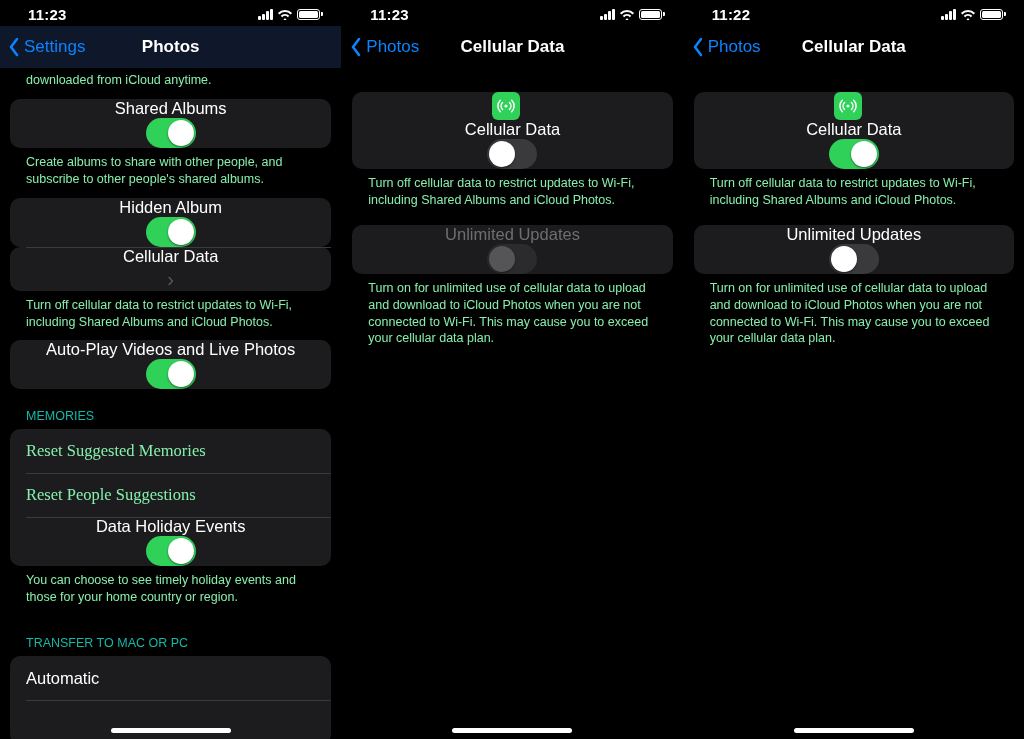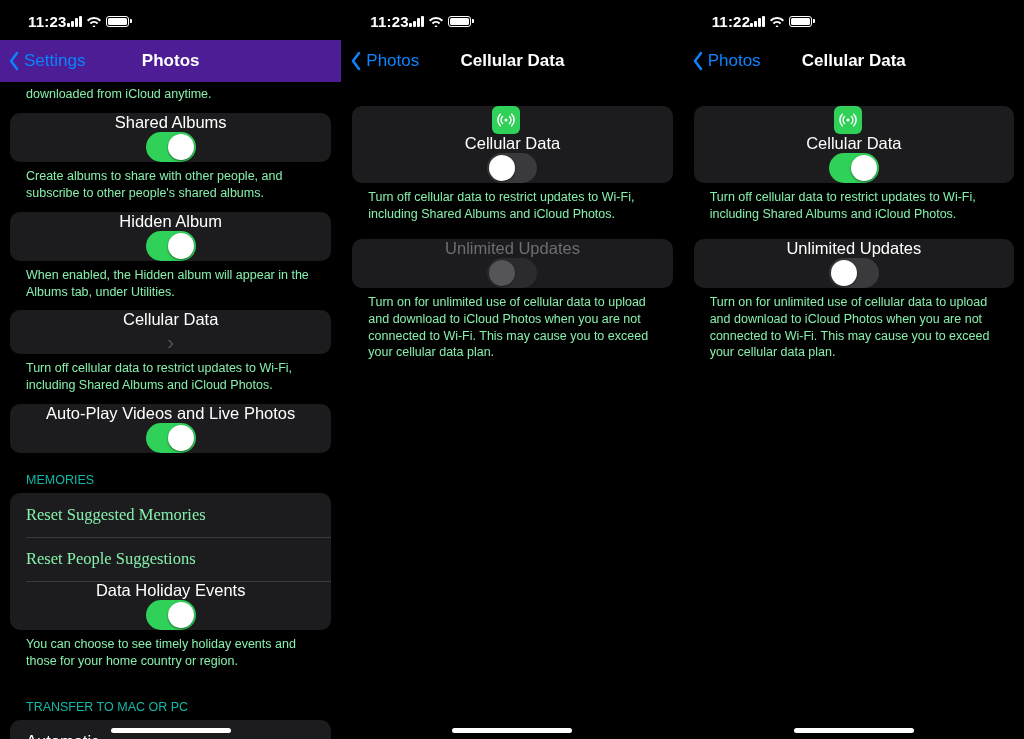--- a/index.html
+++ b/index.html
@@ -18,24 +18,24 @@
     background: #000;
     position: relative;
     overflow: hidden;
     display: flex;
     flex-direction: column;
   }
   .screen + .screen { border-left: 1px solid #000; }
   
   .statusbar {
     display: flex;
-    justify-content: flex-start;
+    justify-content: space-between;
     align-items: center;
     padding: 6px 18px 4px 28px;
-    height: 40px;
+    height: 26px;
     font-size: 15px;
     font-weight: 600;
     letter-spacing: 0.2px;
   }
   .status-icons { display: flex; align-items: center; gap: 4px; }
   .bars {
     display: flex; align-items: flex-end; gap: 1px; height: 11px;
   }
   .bar { width: 3px; background:#fff; border-radius:1px; }
   .b1{height:4px}.b2{height:6px}.b3{height:9px}.b4{height:11px}
@@ -45,21 +45,21 @@
   .batt-fill { position:absolute; left:1px; top:1px; bottom:1px; right:1px; background:#fff; border-radius:1.5px; }
   .batt-tip  { width:2px; height:4px; background:#fff; border-radius:0 1px 1px 0; margin-left:1px; }
   
   .navbar {
     position: relative;
     height: 42px;
     display:flex;
     align-items:center;
     justify-content:center;
   }
-  .navbar.grey { background:#4c1d95; }
+  .navbar.grey { background:#0f172a; }
   .nav-back {
     position:absolute; left:8px; top:0; bottom:0;
     display:flex; align-items:center; gap:4px;
     color:#0a84ff; font-size:17px;
     cursor:pointer;
   }
   .nav-back svg { width:12px; height:20px; }
   .nav-title { font-size:17px; font-weight:600; color:#fff; }
   
   .content { flex:1; overflow:hidden; position:relative; }
@@ -169,21 +169,20 @@
         </span>
     </div>
     <div class="footer-text">Create albums to share with other people, and subscribe to other people's shared albums.</div>
 
     <div class="row first-radius last-radius">
       <span class="label">Hidden Album</span>
       <span class="toggle on">
           <span class="knob"></span>
         </span>
     </div>
-    <div class="footer-text">When enabled, the Hidden album will appear in the Albums tab, under Utilities.</div>
 
     <div class="row first-radius last-radius">
       <span class="label">Cellular Data</span>
       <span class="chev-right">›</span>
     </div>
     <div class="footer-text">Turn off cellular data to restrict updates to Wi-Fi, including Shared Albums and iCloud Photos.</div>
 
     <div class="row first-radius last-radius">
       <span class="label">Auto-Play Videos and Live Photos</span>
       <span class="toggle on">

